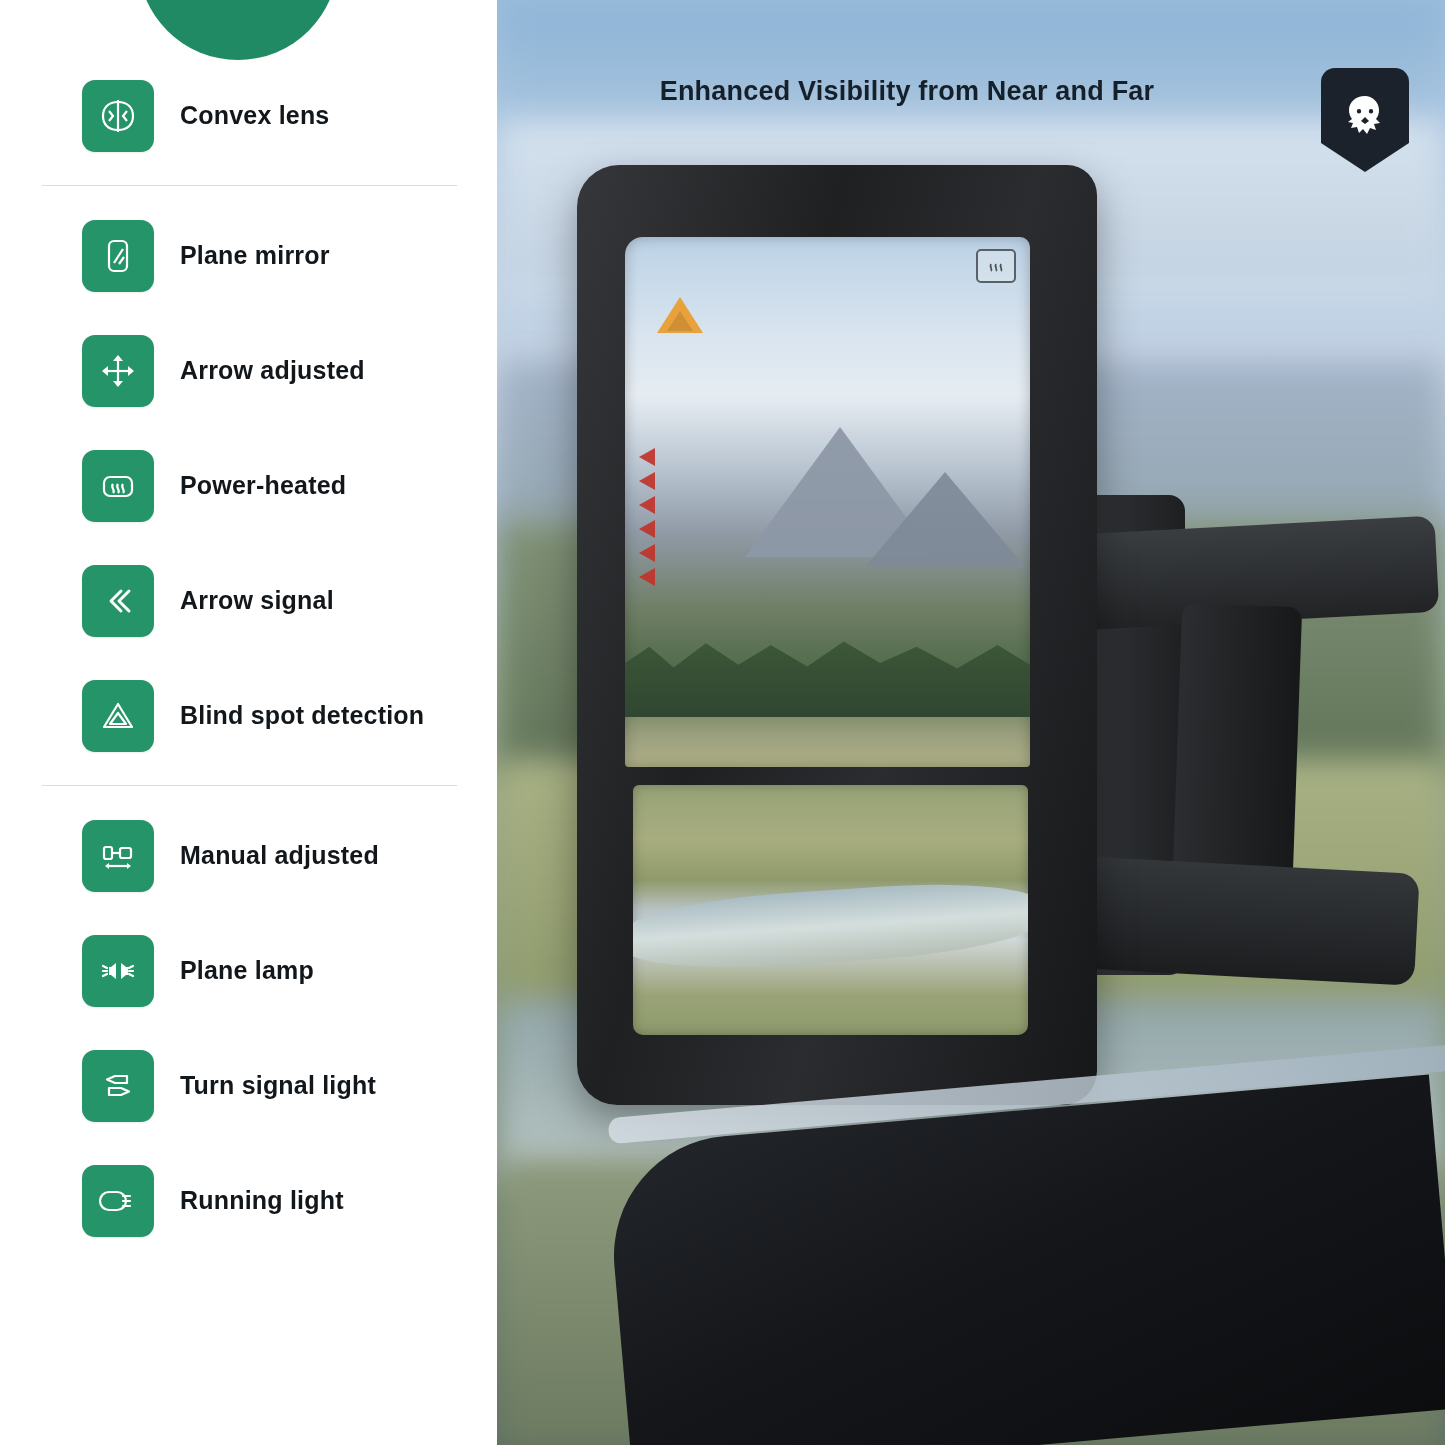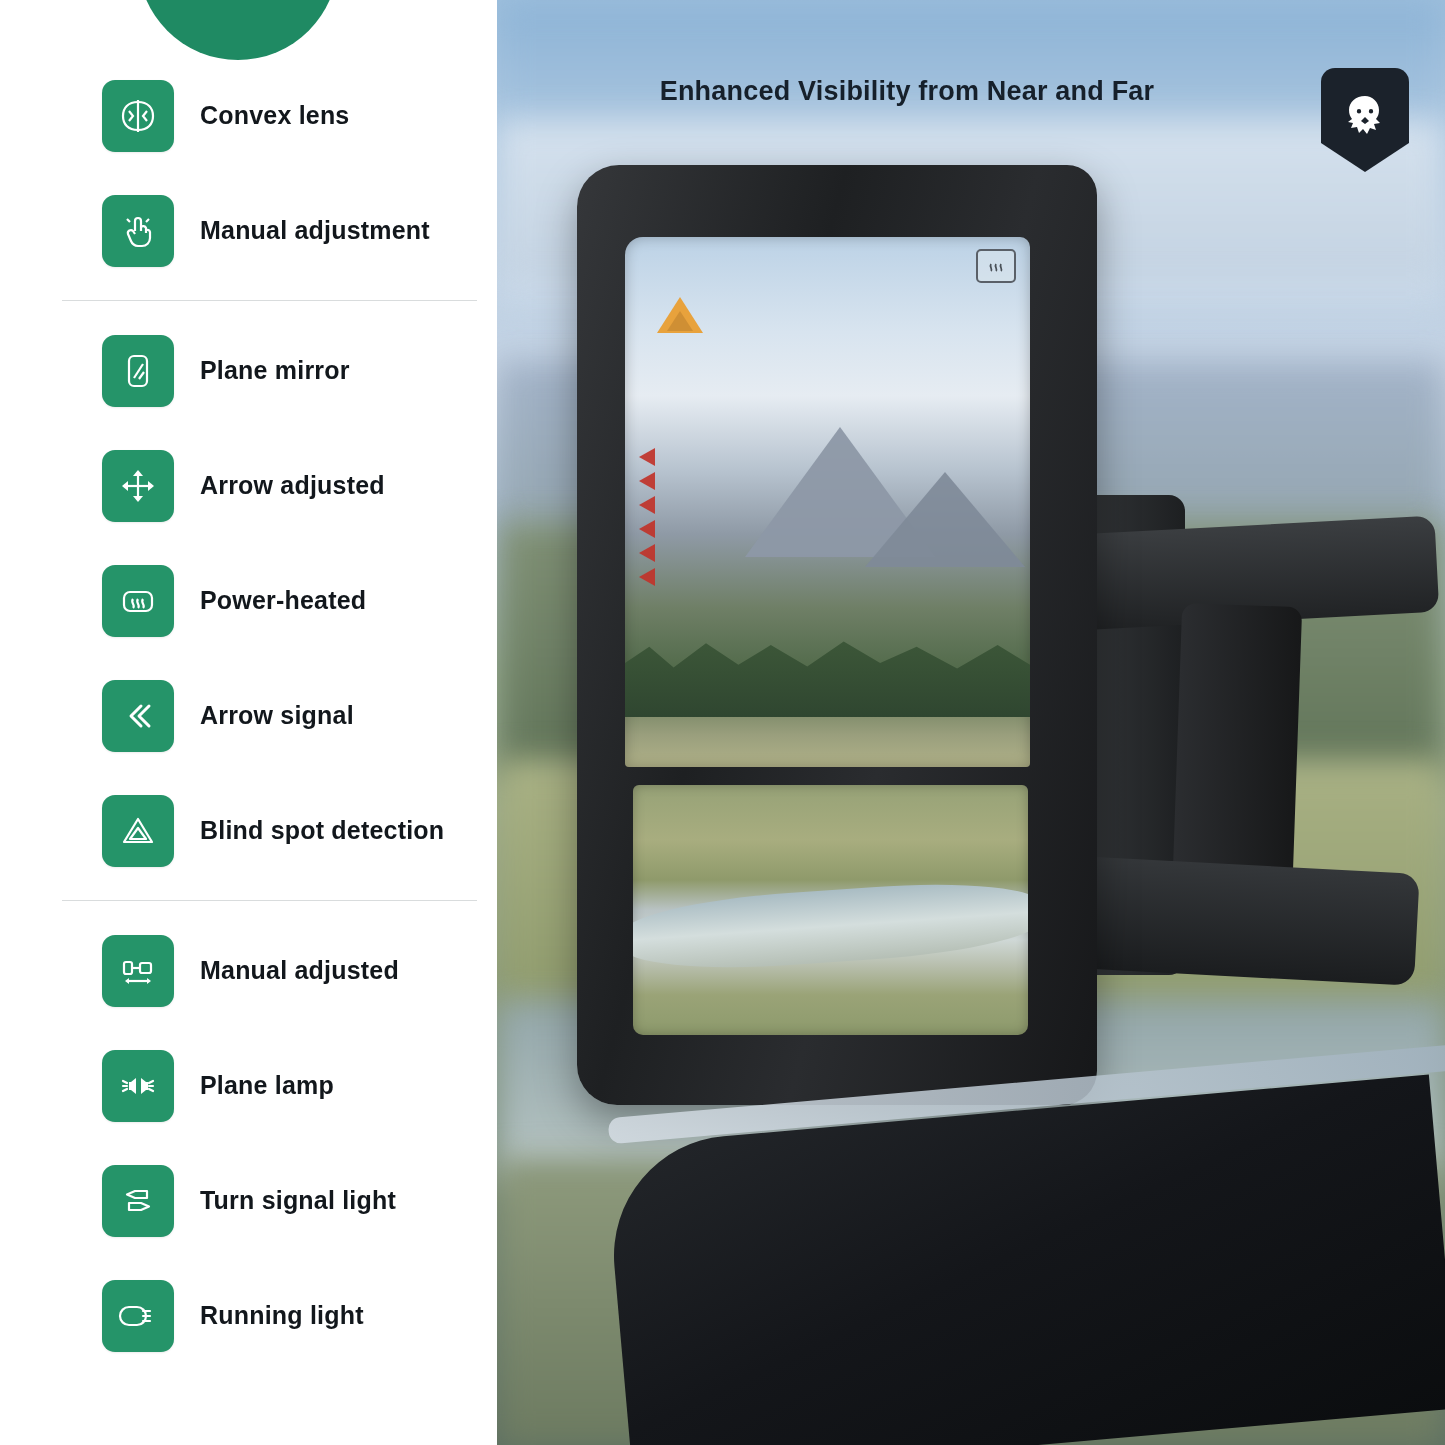--- a/index.html
+++ b/index.html
@@ -36,21 +36,20 @@
     width: 200px;
     height: 180px;
     background: #1f8a63;
     border-radius: 0 0 110px 110px;
   }
   .feature-list {
     position: absolute;
     left: 0;
     top: 58px;
     width: 497px;
-    padding-left: 20px;
   }
   .feature-row {
     display: flex;
     align-items: center;
     height: 115px;
     padding-left: 82px;
     box-sizing: border-box;
   }
   .feature-icon {
     width: 72px;
@@ -362,32 +361,20 @@
             <path d="M20 6 C10 6 5 12 5 20 C5 28 10 34 20 34"></path>
             <path d="M20 6 C30 6 35 12 35 20 C35 28 30 34 20 34"></path>
             <line x1="20" y1="4" x2="20" y2="36"></line>
             <path d="M11 15 L15 20 L11 25"></path>
             <path d="M29 15 L25 20 L29 25"></path>
           </svg>
         </div>
         <div class="feature-label">Convex lens</div>
       </div>
 
-      <div class="feature-row">
-        <div class="feature-icon">
-          <svg width="40" height="40" viewBox="0 0 40 40" fill="none" stroke="#ffffff" stroke-width="2.2" stroke-linejoin="round">
-            <path d="M17 20 V10 a3 3 0 0 1 6 0 v10"></path>
-            <path d="M23 16 a3 3 0 0 1 5 1 v5"></path>
-            <path d="M28 19 a3 3 0 0 1 4 2 v6 a8 8 0 0 1 -8 8 h-4 a8 8 0 0 1 -7 -5 l-3 -7 a3 3 0 0 1 5 -3 l2 3"></path>
-            <line x1="9" y1="8" x2="12" y2="11"></line>
-            <line x1="31" y1="8" x2="28" y2="11"></line>
-          </svg>
-        </div>
-        <div class="feature-label">Manual adjustment</div>
-      </div>
 
       <div class="divider"></div>
 
       <div class="feature-row">
         <div class="feature-icon">
           <svg width="40" height="40" viewBox="0 0 40 40" fill="none" stroke="#ffffff" stroke-width="2.2">
             <rect x="11" y="5" width="18" height="30" rx="5"></rect>
             <line x1="16" y1="27" x2="25" y2="13"></line>
             <line x1="21" y1="28" x2="26" y2="21"></line>
           </svg>

